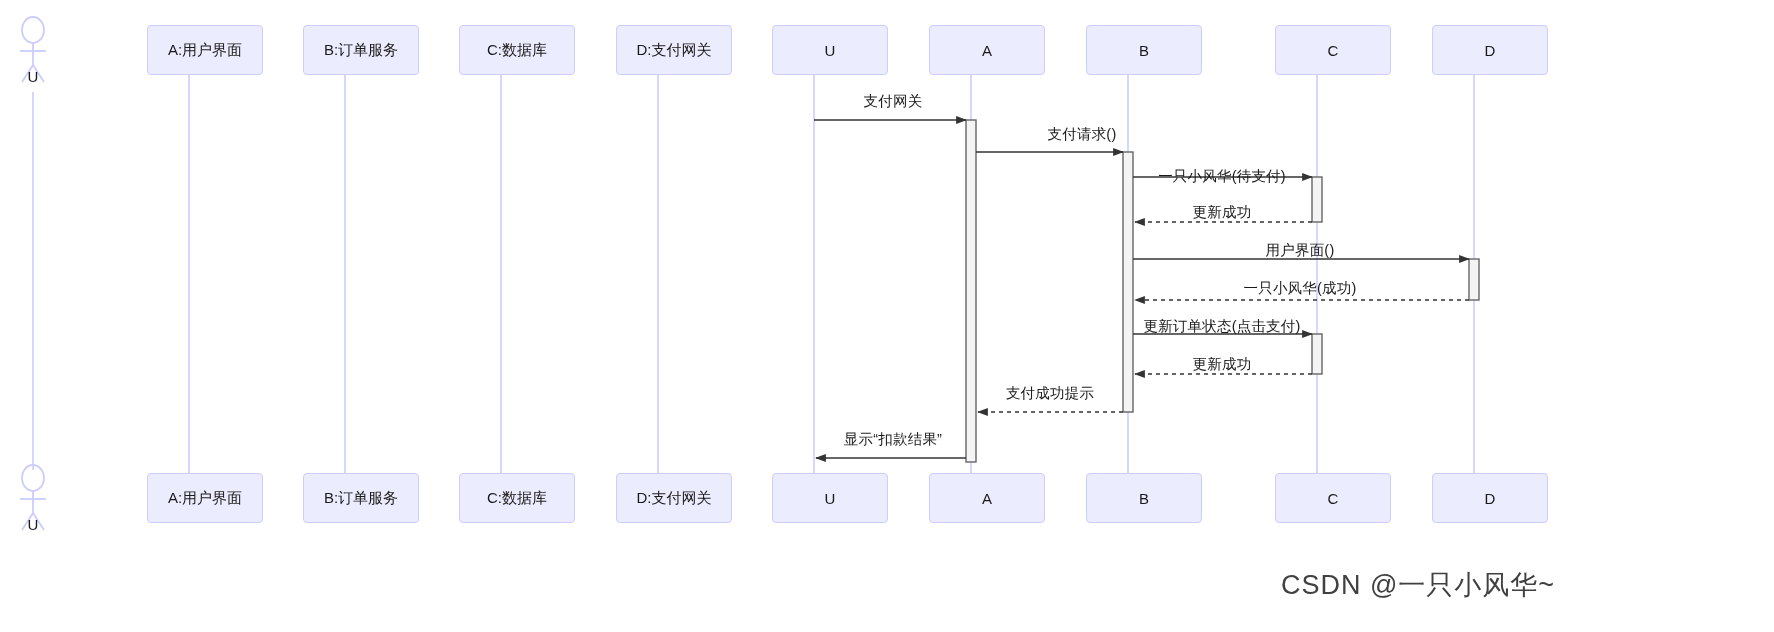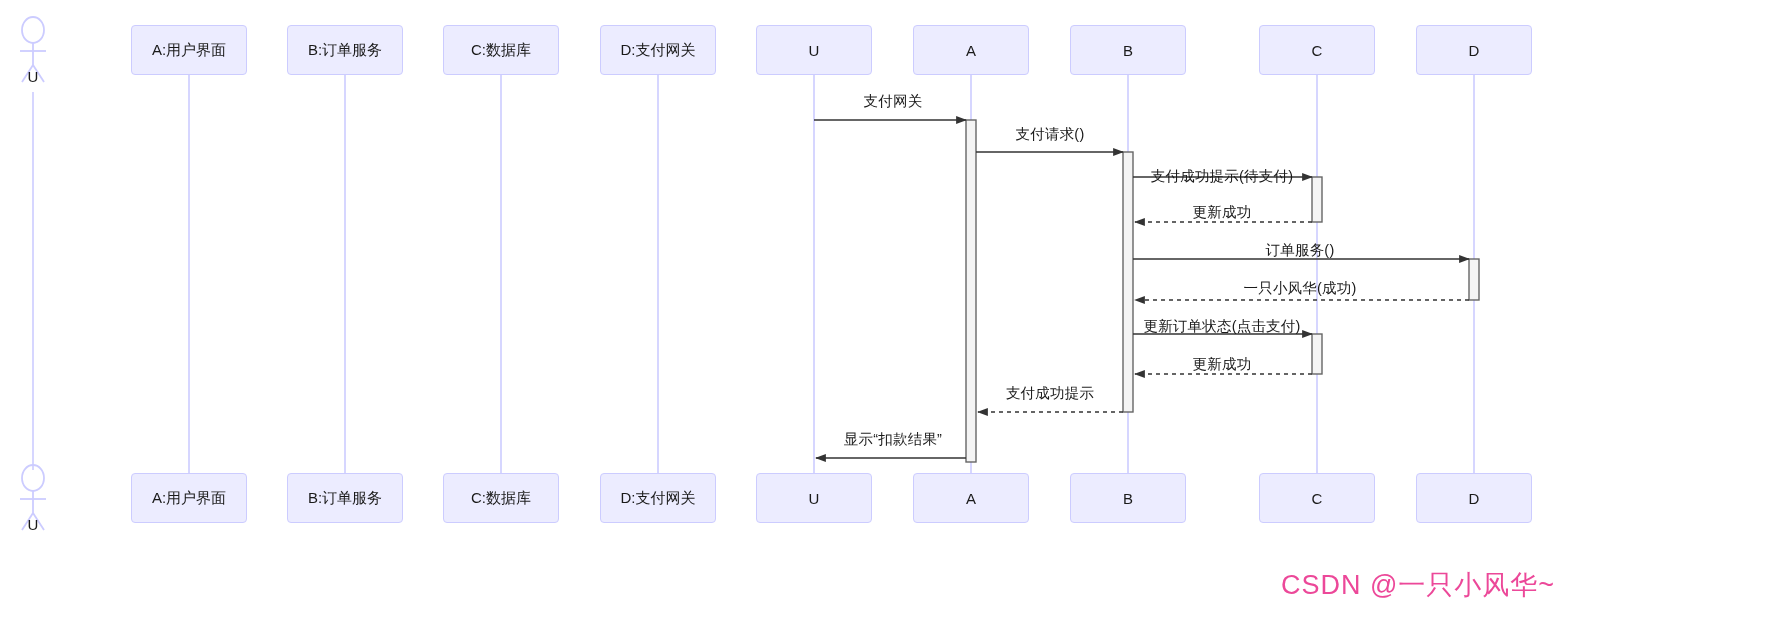--- a/index.html
+++ b/index.html
@@ -31,20 +31,21 @@
     background: #ECECFF;
     border: 1px solid #CCCCFF;
     border-radius: 4px;
     display: flex;
     align-items: center;
     justify-content: center;
     font-size: 15px;
     color: #1a1a1a;
     font-family: "Liberation Sans", "DejaVu Sans", sans-serif;
     white-space: nowrap;
+    margin-left: 16px;
   }
   .msg-label {
     position: absolute;
     font-size: 14.5px;
     color: #1a1a1a;
     font-family: "Liberation Sans", "DejaVu Sans", sans-serif;
     white-space: nowrap;
     transform: translateX(-50%);
     text-align: center;
     letter-spacing: 0.2px;
@@ -53,21 +54,21 @@
     position: absolute;
     font-size: 15px;
     color: #1a1a1a;
     text-align: center;
     transform: translateX(-50%);
     white-space: nowrap;
   }
   .watermark {
     position: absolute;
     font-size: 27px;
-    color: #ec4899;
+    color: #404040;
     font-family: "Liberation Sans", "DejaVu Sans", sans-serif;
     white-space: nowrap;
     letter-spacing: 1px;
     user-select: none;
   }
 </style>
 </head>
 <body>
 
 <div id="canvas">
@@ -182,24 +183,24 @@
       <div class="participant-box" style="left: 1259px; top: 473px; width: 116px; height: 50px;">
         <span>C</span>
       </div>
       <div class="participant-box" style="left: 1416px; top: 473px; width: 116px; height: 50px;">
         <span>D</span>
       </div>
     </div>
 
   <div id="message-labels">
       <div class="msg-label" style="left: 893px; top: 92px;">支付网关</div>
-      <div class="msg-label" style="left: 1050px; top: 125px;">支付请求()</div>
-      <div class="msg-label" style="left: 1222px; top: 167px;">支付成功提示(待支付)</div>
+      <div class="msg-label" style="left: 1082px; top: 125px;">支付请求()</div>
+      <div class="msg-label" style="left: 1222px; top: 167px;">一只小风华(待支付)</div>
       <div class="msg-label" style="left: 1222px; top: 203px;">更新成功</div>
-      <div class="msg-label" style="left: 1300px; top: 241px;">订单服务()</div>
+      <div class="msg-label" style="left: 1300px; top: 241px;">用户界面()</div>
       <div class="msg-label" style="left: 1300px; top: 279px;">一只小风华(成功)</div>
       <div class="msg-label" style="left: 1222px; top: 317px;">更新订单状态(点击支付)</div>
       <div class="msg-label" style="left: 1222px; top: 355px;">更新成功</div>
       <div class="msg-label" style="left: 1050px; top: 384px;">支付成功提示</div>
       <div class="msg-label" style="left: 893px; top: 430px;">显示“扣款结果”</div>
     </div>
 
   <div class="actor-label" id="actor-top-label" style="left: 33px; top: 68px;">U</div>
   <div class="actor-label" id="actor-bottom-label" style="left: 33px; top: 516px;">U</div>
 

